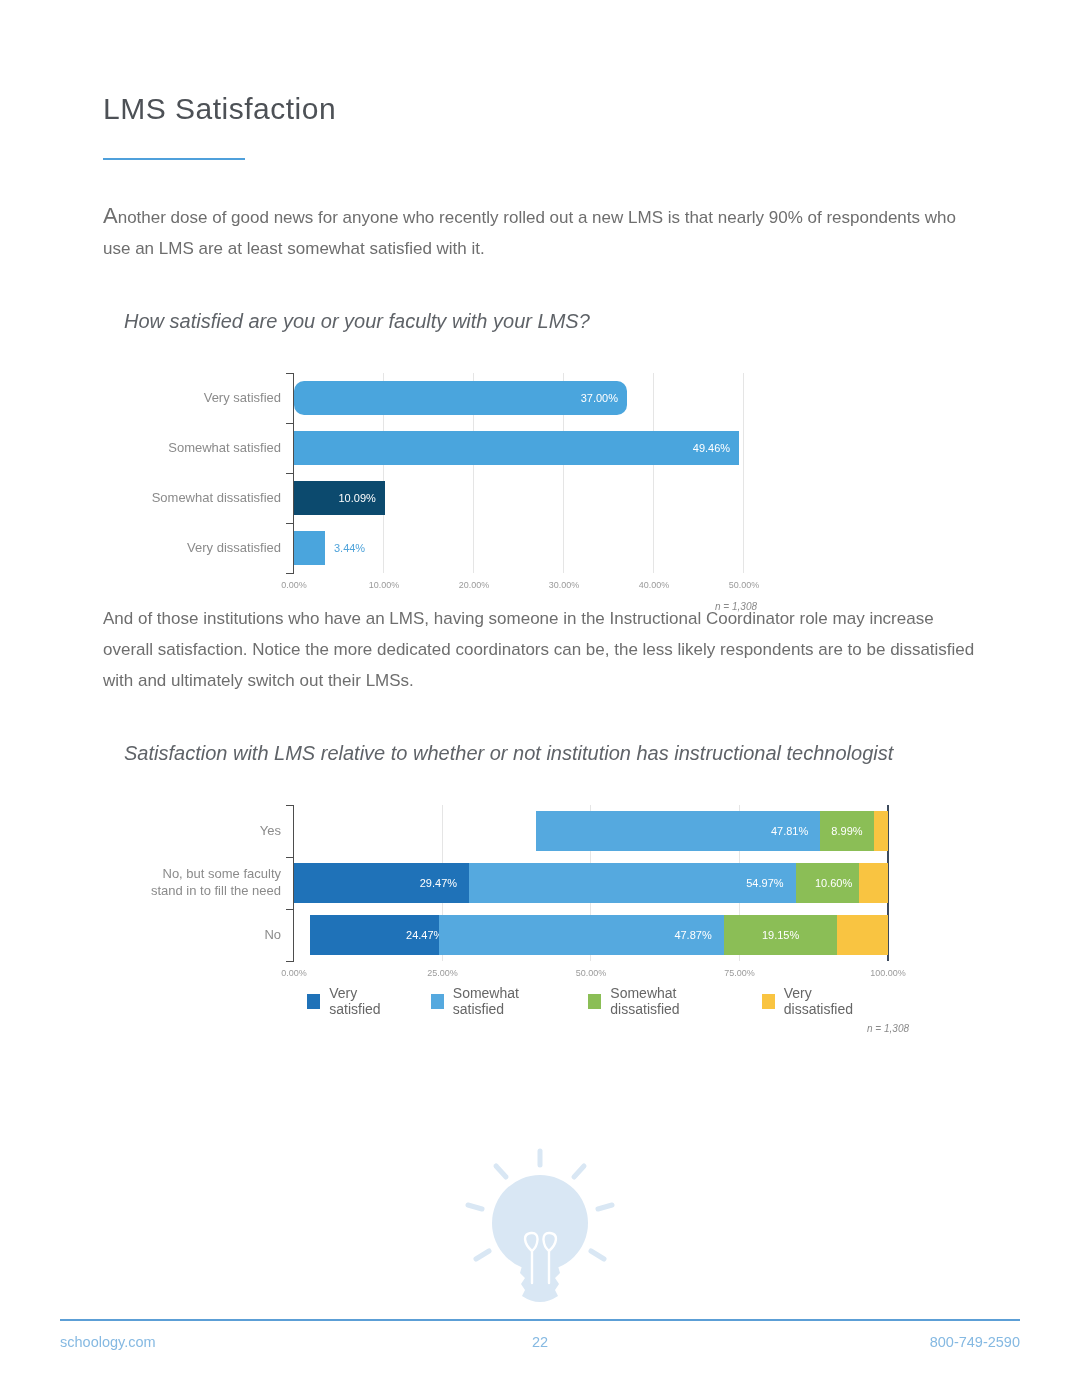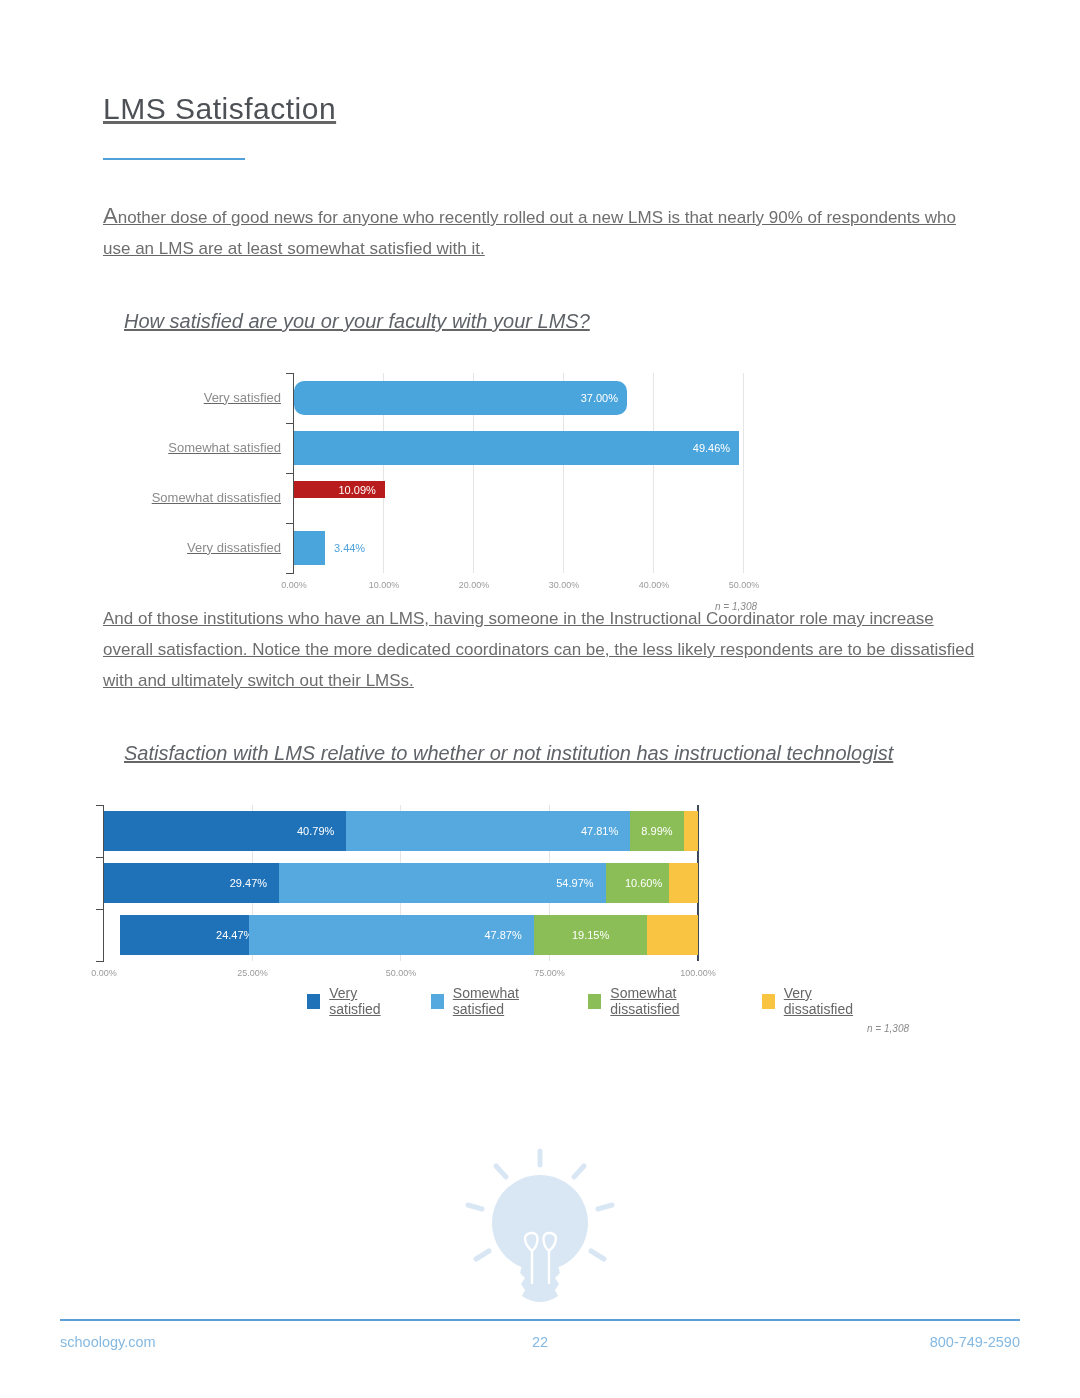--- a/index.html
+++ b/index.html
@@ -2,21 +2,21 @@
 <html><head>
 <meta charset="utf-8">
 <style>
   * { margin:0; padding:0; box-sizing:border-box; }
   html,body { background:#fff; }
   .page {
     position:relative; width:1080px; height:1398px; margin:0 auto;
     background:#ffffff; overflow:hidden;
     font-family:"Liberation Sans", sans-serif; color:#666;
   }
-  .content { padding:0 103px;text-decoration:underline; }
+  .content { padding:0 103px; }
 
   .page-title {
     margin-top:92px; font-size:30px; font-weight:300; color:#4d5156; letter-spacing:0.5px;
   }
   .title-underline { width:142px; height:2px; background:#4fa0db; margin-top:32px; }
 
   .body-para {
     margin-top:40px; font-size:17px; font-weight:300; color:#6e6e6e; line-height:31px;
   }
   .body-para.lead::first-letter { font-size:22px; }
@@ -111,52 +111,55 @@
           <div class="axis-tick" style="top: 50px;"></div>
           <div class="axis-tick" style="top: 100px;"></div>
           <div class="axis-tick" style="top: 150px;"></div>
           <div class="axis-tick" style="top: 200px;"></div>
           <div class="bar" style="top: 8px; height: 34px; width: 333px; background: rgb(74, 165, 221); border-radius: 10px;">
             <div class="bar-label" style="right: 9px;">37.00%</div>
           </div>
           <div class="bar" style="top: 58px; height: 34px; width: 445.14px; background: rgb(74, 165, 221);">
             <div class="bar-label" style="right: 9px;">49.46%</div>
           </div>
-          <div class="bar" style="top: 108px; height: 17px; width: 90.81px; background: #b91c1c;">
+          <div class="bar" style="top: 108px; height: 34px; width: 90.81px; background: #0c4a6e;">
             <div class="bar-label" style="right: 9px;">10.09%</div>
           </div>
           <div class="bar" style="top: 158px; height: 34px; width: 30.96px; background: rgb(74, 165, 221);">
             <div class="bar-label outside" style="left: 39.96px;">3.44%</div>
           </div>
         </div>
     </div>
 
     <p class="body-para" style="margin-top:30px;">And of those institutions who have an LMS, having someone in the Instructional Coordinator role may increase overall satisfaction. Notice the more dedicated coordinators can be, the less likely respondents are to be dissatisfied with and ultimately switch out their LMSs.</p>
 
     <h2 class="chart-heading">Satisfaction with LMS relative to whether or not institution has instructional technologist</h2>
 
     <div class="chart-wrap">
+      <div class="cat-col" id="c2-labels" style="width:190px;">
+          <div class="cat-label" style="height: 52px;">Yes</div>
+          <div class="cat-label" style="height: 52px;">No, but some faculty
+stand in to fill the need</div>
+          <div class="cat-label" style="height: 52px;">No</div>
+        </div>
       <div class="plot" id="c2-plot" style="width:594px; height:156px;">
           <div class="tick-label" style="left: 0px; top: 163px;">0.00%</div>
           <div class="gridline" style="left: 147.5px;"></div>
           <div class="tick-label" style="left: 148.5px; top: 163px;">25.00%</div>
           <div class="gridline" style="left: 296px;"></div>
           <div class="tick-label" style="left: 297px; top: 163px;">50.00%</div>
           <div class="gridline" style="left: 444.5px;"></div>
           <div class="tick-label" style="left: 445.5px; top: 163px;">75.00%</div>
           <div class="tick-label" style="left: 594px; top: 163px;">100.00%</div>
           <div class="endline" style="left: 593px;"></div>
           <div class="axis-tick" style="top: 0px;"></div>
           <div class="axis-tick" style="top: 52px;"></div>
           <div class="axis-tick" style="top: 104px;"></div>
           <div class="axis-tick" style="top: 156px;"></div>
           <div class="bar" style="top: 6px; height: 40px; width: 594px;">
-            <div class="seg" style="left: 0px; width: 242.293px; background: rgb(31, 114, 184);">
-              <div class="seg-label" style="right: 12px;">40.79%</div>
-            </div>
             <div class="seg" style="left: 242.293px; width: 283.991px; background: rgb(85, 169, 223);">
               <div class="seg-label" style="right: 12px;">47.81%</div>
             </div>
             <div class="seg" style="left: 526.284px; width: 53.4006px; background: rgb(139, 190, 86);">
               <div class="seg-label center">8.99%</div>
             </div>
             <div class="seg" style="left: 579.685px; width: 14.3154px; background: rgb(249, 196, 65);"></div>
           </div>
           <div class="bar" style="top: 58px; height: 40px; width: 594px;">
             <div class="seg" style="left: 0px; width: 175.052px; background: rgb(31, 114, 184);">

